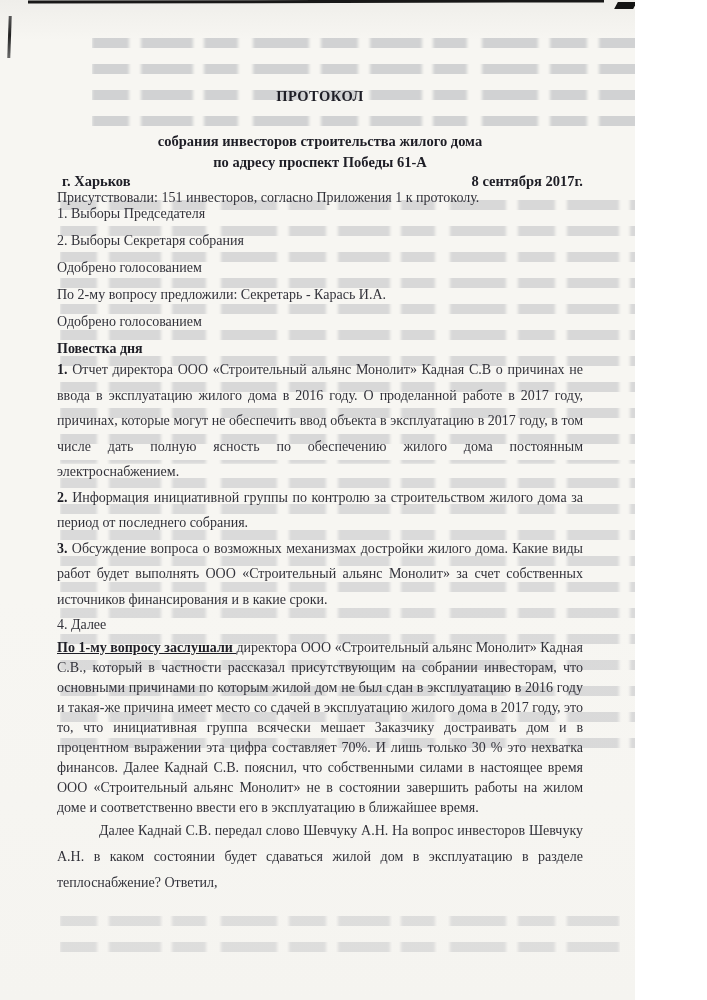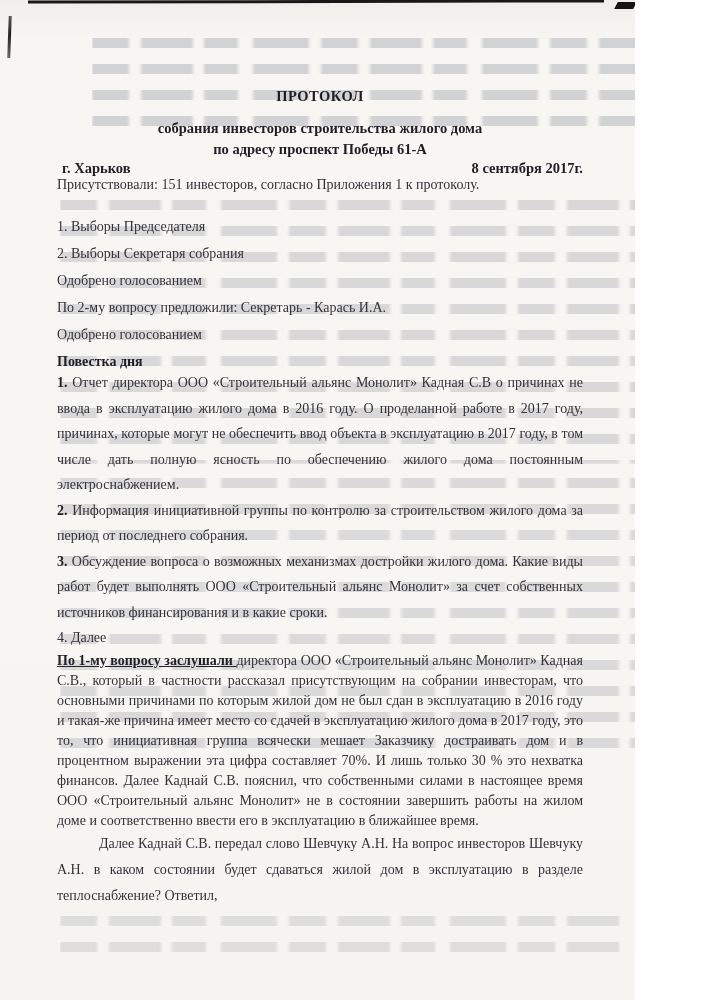--- a/index.html
+++ b/index.html
@@ -66,37 +66,37 @@
 
   .doc-title {
     text-align: center;
     font-weight: bold;
     font-size: 14.5px;
     line-height: 16px;
     color: #1e1e26;
     letter-spacing: .5px;
   }
   .doc-subtitle {
-    margin-top: 14px;
+    margin-top: 27px;
     text-align: center;
     font-weight: bold;
     color: #1e1e26;
     line-height: 21px;
     font-size: 14.5px;
   }
   .city-date {
     display: flex;
     justify-content: space-between;
     font-weight: bold;
     color: #1e1e26;
     font-size: 14.5px;
     padding-left: 5px;
   }
   .attendance { margin-top: 42px; line-height: 16px; }
-  .procedural { margin-top: 26px; }
+  .procedural { }
   .procedural p { line-height: 15px; margin: 0 0 12px 0; }
   .agenda-heading {
     margin-top: 28px;
     font-weight: bold;
     color: #1e1e26;
     line-height: 16px;
   }
   .agenda-item {
     margin-top: 10px;
     text-align: justify;

